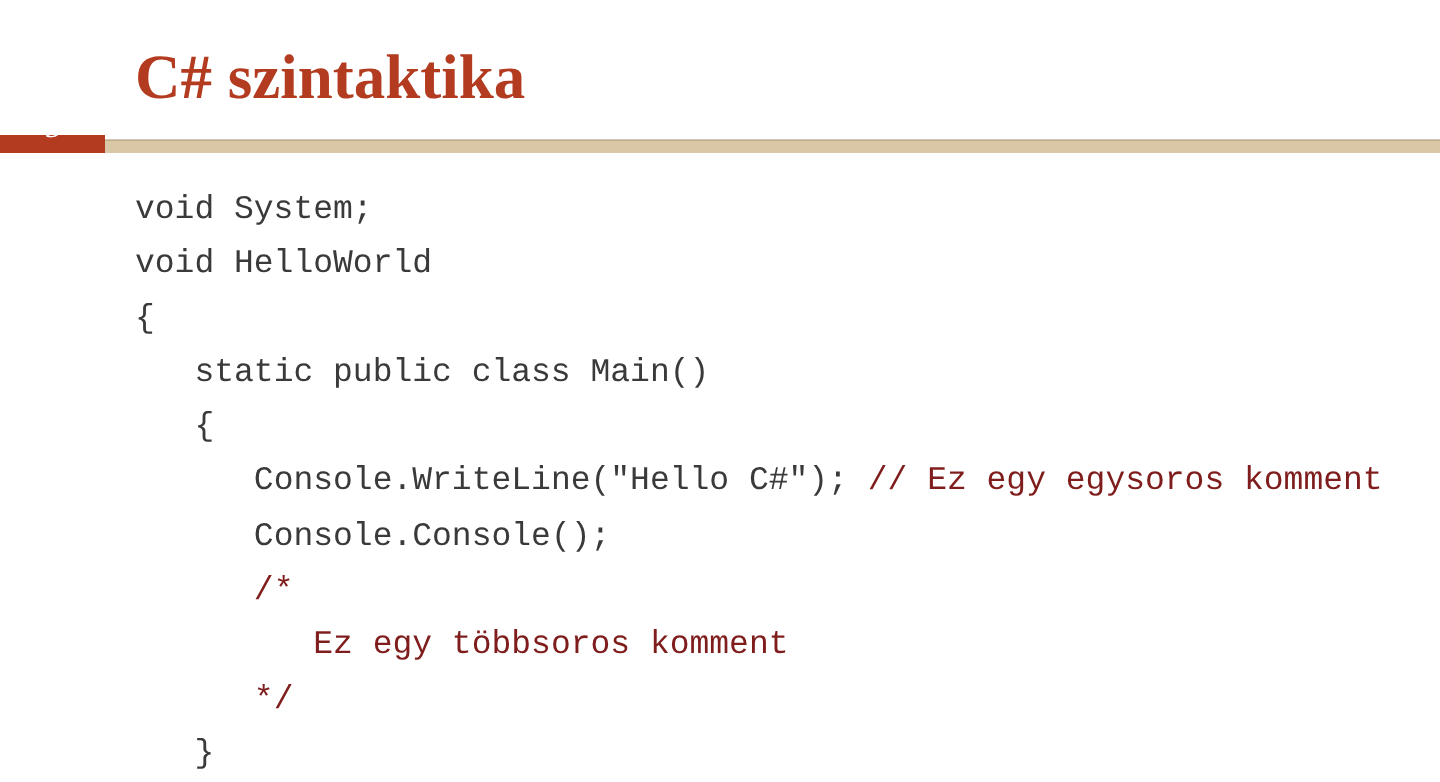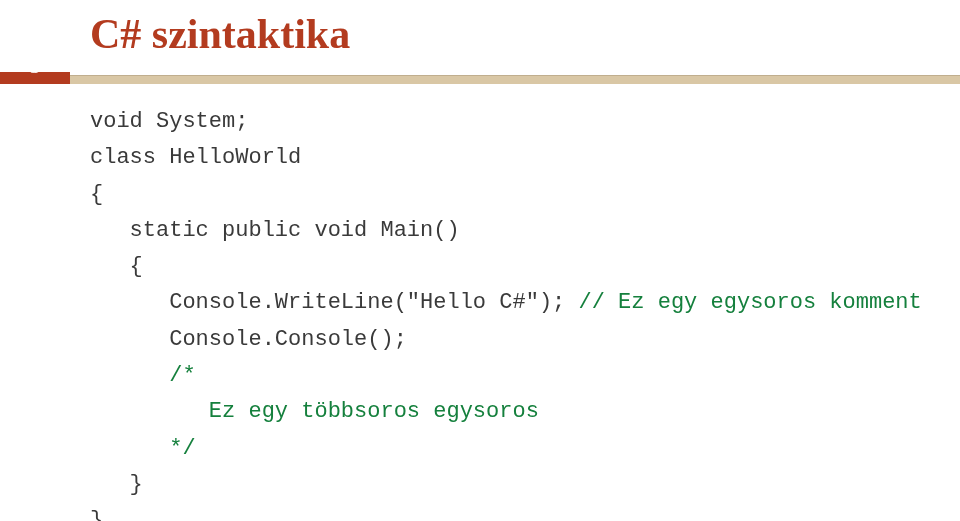--- a/index.html
+++ b/index.html
@@ -12,21 +12,21 @@
       height: 521px;
       background: #ffffff;
       font-family: Georgia, 'Times New Roman', serif;
       position: relative;
       padding: 0;
     }
     .title {
       font-size: 42px;
       font-weight: bold;
       color: #b33b1f;
-      padding: 10px 0 14px 90px;
+      padding: 28px 0 14px 90px;
       font-family: Georgia, serif;
     }
     .divider-row {
       display: flex;
       align-items: flex-end;
       height: 12px;
       margin-bottom: 20px;
     }
     .page-num-box {
       width: 70px;
@@ -54,40 +54,40 @@
     }
     .code-block {
       font-family: 'Courier New', Courier, monospace;
       font-size: 22px;
       line-height: 1.65;
       padding-left: 90px;
       color: #3a3a3a;
       white-space: pre;
     }
     .comment {
-      color: #15803d;
+      color: #7f1d1d;
       font-family: Liberation Mono, monospace;
     }
   </style>
 </head>
 <body>
 
 <div class="title">C# szintaktika</div>
 
 <div class="divider-row">
   <div class="page-num-box">
     <div class="page-num-text">5</div>
   </div>
   <div class="divider-line"></div>
 </div>
 
 <div class="code-block"><span>void System;</span>
-<span>class HelloWorld</span>
+<span>void HelloWorld</span>
 <span>{</span>
-<span>   </span><span>static public void Main()</span>
+<span>   </span><span>static public class Main()</span>
 <span>   </span><span>{</span>
 <span>      </span><span>Console.WriteLine("Hello C#"); </span><span class="comment">// Ez egy egysoros komment</span>
 <span>      </span><span>Console.Console();</span>
 <span>      </span><span class="comment">/*</span>
-<span>         </span><span class="comment">Ez egy többsoros egysoros</span>
+<span>         </span><span class="comment">Ez egy többsoros komment</span>
 <span>      </span><span class="comment">*/</span>
 <span>   </span><span>}</span>
 <span>}</span></div>
 
 </body></html>

